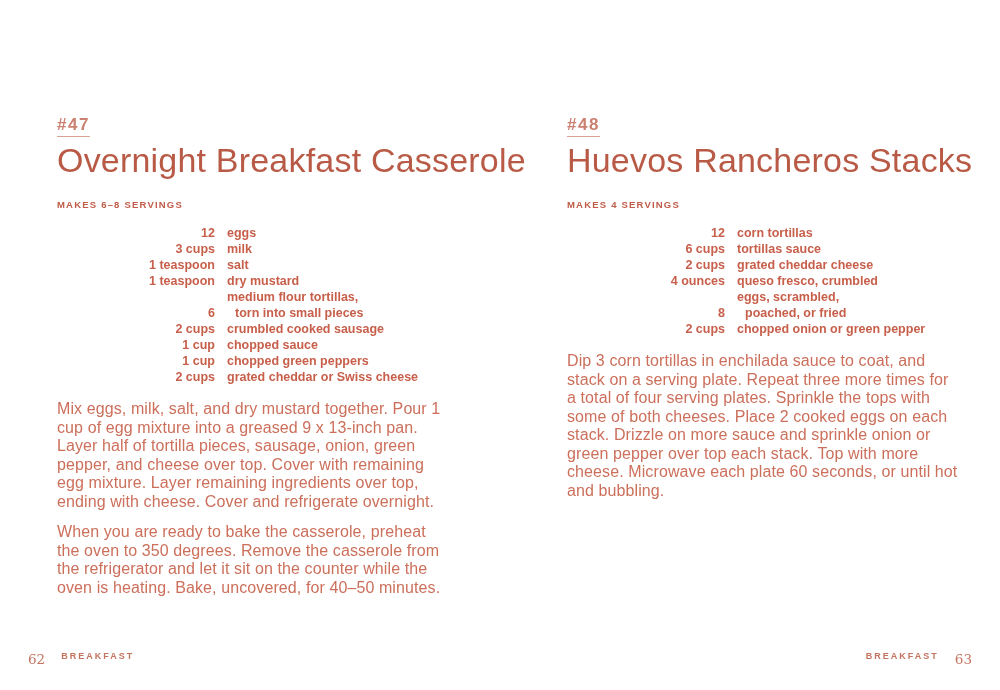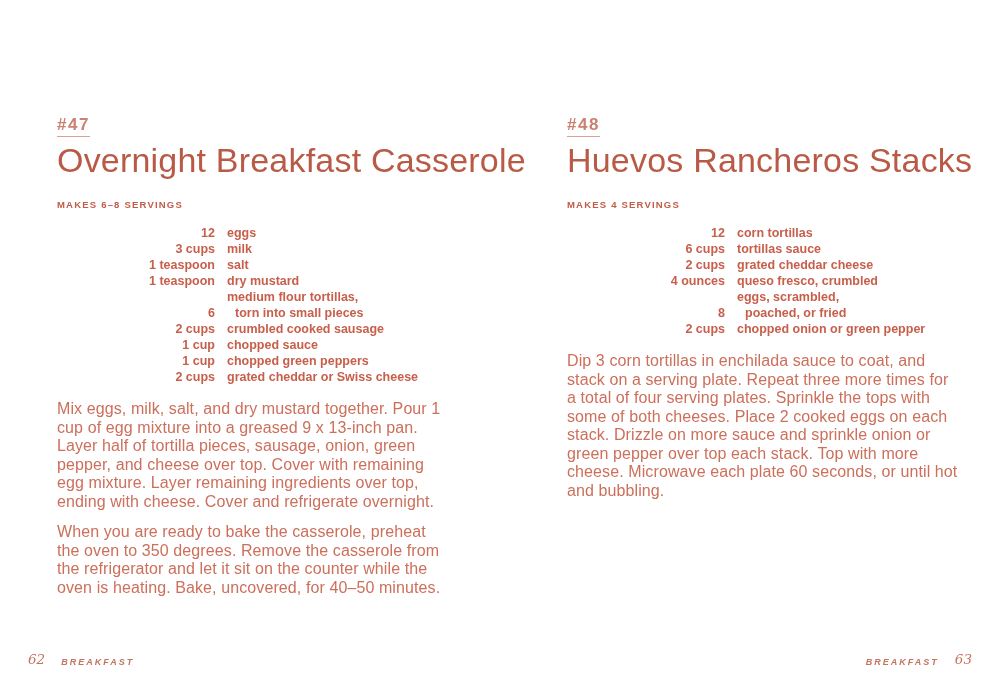--- a/index.html
+++ b/index.html
@@ -84,22 +84,21 @@
     letter-spacing: 0.1px;
   }
   .body-text p {
     margin: 0 0 12px 0;
   }
 
   .footer-left, .footer-right {
     position: absolute;
     top: 651px;
     display: flex;
-    align-items: flex-end;
-    font-style: italic;
+    align-items: flex-start;
   }
   .footer-left  { left: 28px; }
   .footer-right { right: 28px; }
   .page-num {
     font-family: "DejaVu Serif", "Liberation Serif", serif;
     font-size: 13.5px;
     color: #c4735f;
   }
   .section-label {
     font-size: 9px;

